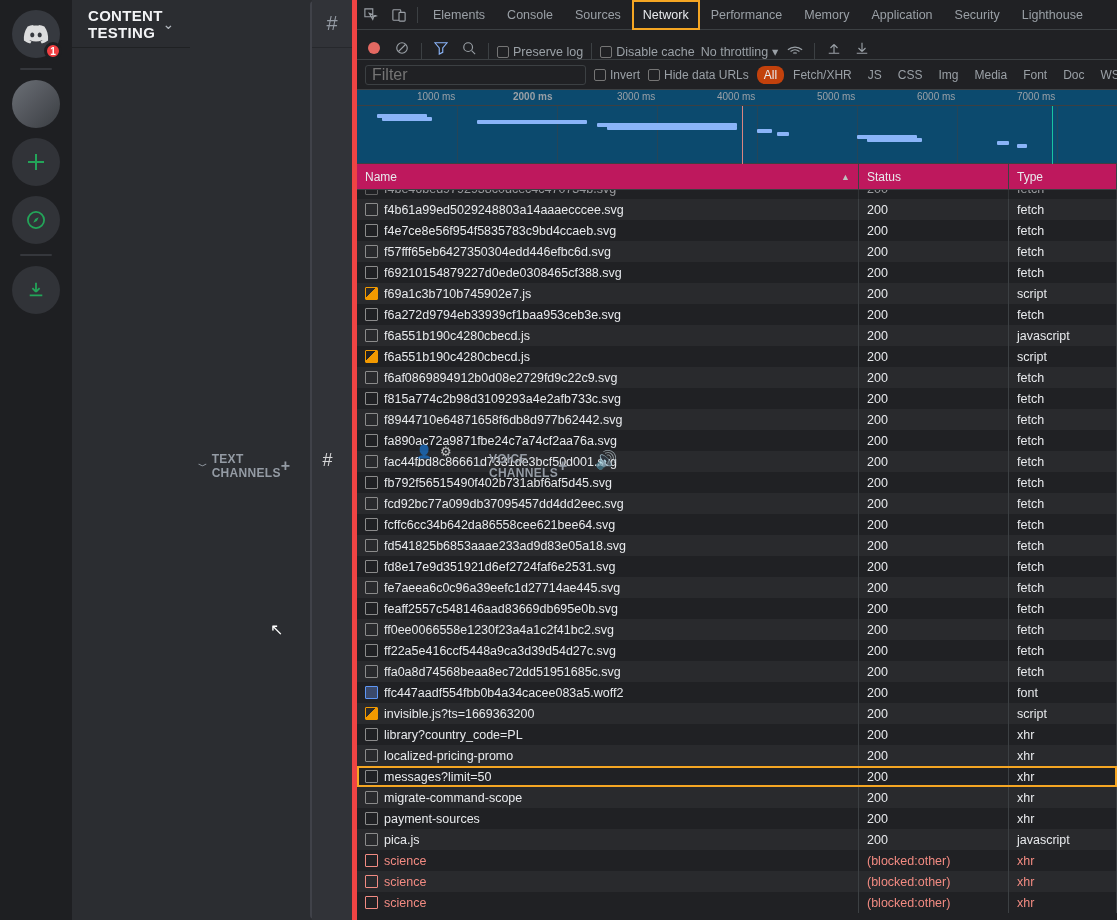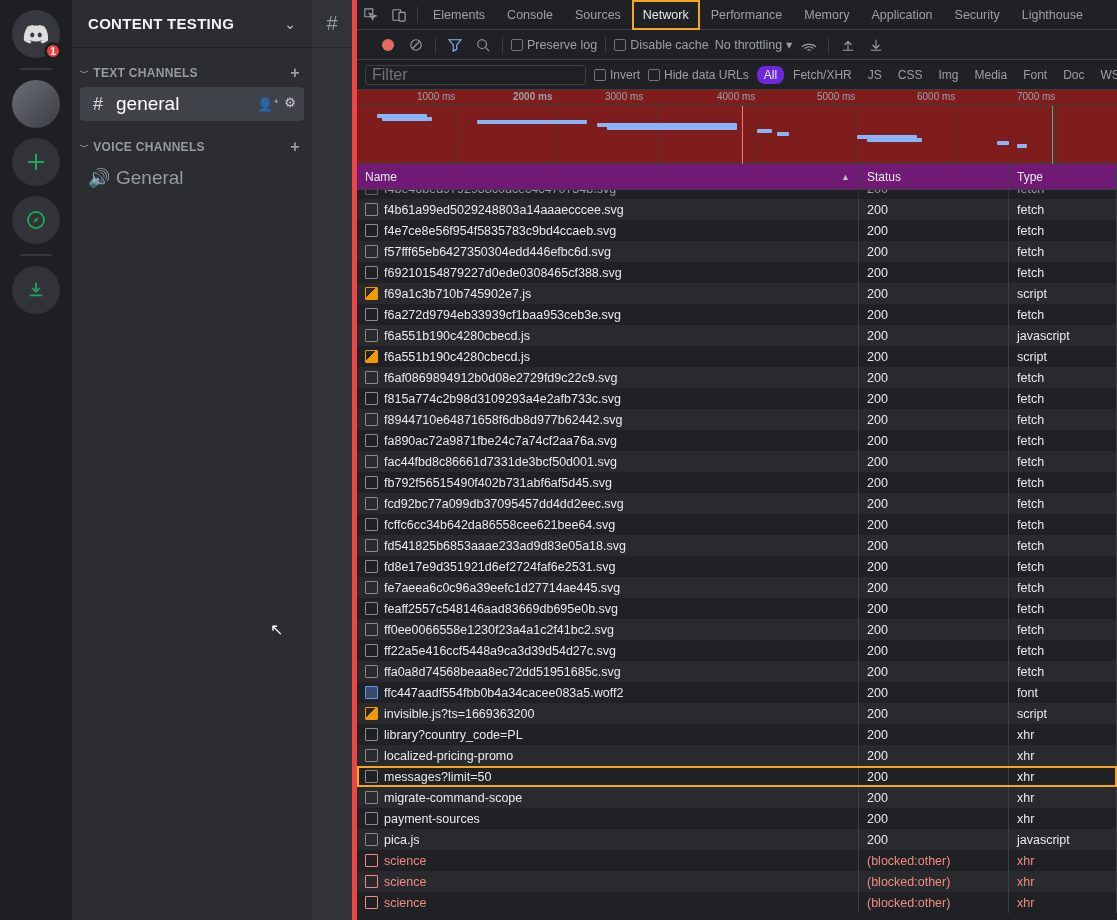--- a/index.html
+++ b/index.html
@@ -6,21 +6,21 @@
   body{width:1117px;height:920px;background:#202124;color:#d0d0d0;overflow:hidden;display:flex}
   
   .discord{display:flex;height:100%;background:#36393f}
   .guild-col{width:72px;background:#1e1f22;display:flex;flex-direction:column;align-items:center;padding-top:10px;gap:10px}
   .guild-btn{width:48px;height:48px;border-radius:50%;background:#313338;display:flex;align-items:center;justify-content:center;color:#dcddde;font-size:20px;cursor:pointer;position:relative}
   .guild-btn.home{background:#36393f}
   .guild-btn.green{color:#23a559}
   .guild-sep{width:32px;height:2px;background:#35373c;border-radius:1px}
   .guild-btn.server{background:#4a4d52;background-image:linear-gradient(135deg,#6b6f76,#3a3d42);}
   .badge{position:absolute;bottom:-2px;right:-2px;background:#f23f42;border:3px solid #1e1f22;border-radius:10px;min-width:18px;height:18px;font-size:10px;font-weight:700;color:#fff;display:flex;align-items:center;justify-content:center;padding:0 2px}
-  .channels{width:240px;background:#2b2d31;display:flex;flex-direction:column}
+  .channels{width:240px;background:#2b2d31;display:flex;flex-direction:row}
   .server-header{height:48px;display:flex;align-items:center;justify-content:space-between;padding:0 16px;border-bottom:1px solid #1f2123;cursor:pointer}
   .server-header .title{font-weight:700;font-size:15px;color:#f2f3f5;letter-spacing:.3px}
   .chev{color:#b5bac1;font-size:14px}
   .section-head{display:flex;align-items:center;justify-content:space-between;padding:16px 12px 4px 8px;color:#949ba4;font-size:12px;font-weight:600;letter-spacing:.3px;cursor:pointer;position:relative}
   .section-head .arrow{font-size:9px;margin-right:4px}
   .section-head .lbl{flex:1}
   .section-head .plus{font-size:16px;color:#949ba4;cursor:pointer}
   .chan{display:flex;align-items:center;gap:8px;padding:6px 8px;margin:1px 8px;border-radius:4px;color:#949ba4;cursor:pointer}
   .chan.sel{background:#404249;color:#fff}
   .chan .ci{font-size:18px;opacity:.8;width:20px;text-align:center}
@@ -30,42 +30,42 @@
   .main-col{display:flex;flex-direction:column;flex:0 0 40px}
   .main-body{flex:1;background:#313338}
 
   
   .devtools{flex:1;display:flex;flex-direction:column;background:#202124;color:#bfbfbf;border-left:5px solid #ef4444;min-width:0}
   .dt-tabs{height:30px;display:flex;align-items:center;border-bottom:1px solid #3c4043;font-size:12.5px;color:#9aa0a6}
   .dt-tabs .ic{width:28px;display:flex;align-items:center;justify-content:center;color:#9aa0a6;font-size:14px;cursor:pointer}
   .dt-tabs .sep{width:1px;height:16px;background:#3c4043;margin:0 4px}
   .dt-tab{padding:0 11px;height:30px;display:flex;align-items:center;cursor:pointer}
   .dt-tab.hl{outline:2px solid #f5a623;outline-offset:-2px;color:#e8eaed}
-  .dt-toolbar{height:30px;display:flex;align-items:center;border-bottom:1px solid #3c4043;font-size:12.5px;color:#9aa0a6;padding:0 20px;gap:6px}
+  .dt-toolbar{height:30px;display:flex;align-items:flex-end;border-bottom:1px solid #3c4043;font-size:12.5px;color:#9aa0a6;padding:0 6px;gap:6px}
   .dt-toolbar .ic{width:22px;height:22px;display:flex;align-items:center;justify-content:center;cursor:pointer;border-radius:3px}
   .record-dot{width:12px;height:12px;border-radius:50%;background:#e46962}
   .tsep{width:1px;height:16px;background:#3c4043;margin:0 2px}
   .chk{display:flex;align-items:center;gap:4px;cursor:pointer}
   .chk .box{width:12px;height:12px;border:1px solid #757575;border-radius:2px}
   .throttle{display:flex;align-items:center;gap:4px;cursor:pointer}
   .dt-filter{height:30px;display:flex;align-items:center;gap:8px;border-bottom:1px solid #3c4043;font-size:12px;color:#9aa0a6;padding:0 8px}
   .dt-filter .fin{background:transparent;border:1px solid #3c4043;border-radius:3px;height:20px;flex:0 0 170px;color:#bfbfbf;padding:0 6px;font-size:16px}
   .type-pill{padding:2px 7px;border-radius:8px;cursor:pointer;font-size:12px;color:#9aa0a6}
-  .type-pill.sel{background:#6d28d9;color:#e8eaed}
-  .timeline{height:74px;border-bottom:1px solid #3c4043;background:#7f1d1d;position:relative}
+  .type-pill.sel{background:#c2410c;color:#e8eaed}
+  .timeline{height:74px;border-bottom:1px solid #3c4043;background:#0c4a6e;position:relative}
   .tl-ruler{height:16px;border-bottom:1px solid #3c4043;position:relative;font-size:10px;color:#9aa0a6}
   .tl-ruler span{position:absolute;top:1px}
   .tl-body{position:relative;height:58px}
   .tl-line{position:absolute;top:0;bottom:0;width:1px;background:#3c4043;opacity:.5}
   .tl-line.load{background:#f28b82;opacity:.9}
   .tl-line.dcl{background:#1ad1a5;opacity:.9}
   .tl-bars{position:absolute;left:0;right:0;top:8px;height:40px}
   .tl-bars i{position:absolute;height:4px;background:#8ab4f8;border-radius:1px}
   .grid{flex:1;display:flex;flex-direction:column;min-height:0}
-  .ghead{height:26px;display:flex;border-bottom:1px solid #3c4043;font-size:12px;color:#e8eaed;background:#701a75}
+  .ghead{height:26px;display:flex;border-bottom:1px solid #3c4043;font-size:12px;color:#e8eaed;background:#be185d}
   .gh{padding:5px 8px;border-right:1px solid #3c4043;display:flex;align-items:center;gap:6px}
   .gh.name{flex:0 0 502px}
   .gh.status{flex:0 0 150px}
   .gh.type{flex:1}
   .sort{font-size:9px;color:#bfbfbf;margin-left:auto}
   .gbody{flex:1;overflow:hidden}
   .row{height:21px;display:flex;font-size:12.5px;color:#e8eaed}
   .row:nth-child(odd){background:#202124}
   .row:nth-child(even){background:#292a2d}
   .row.err .cell{color:#f28b82}
@@ -249,21 +249,21 @@
         <span class="type-pill">Doc</span>
         <span class="type-pill">WS</span>
         <span class="type-pill">Wasm</span>
       </div>
   </div>
 
   <div class="timeline">
     <div class="tl-ruler" id="tl-ruler">
         <span style="left: 60px;">1000 ms</span>
         <span style="left: 156px; font-weight: bold;">2000 ms</span>
-        <span style="left: 248px;">3000 ms</span>
+        <span style="left: 260px;">3000 ms</span>
         <span style="left: 360px;">4000 ms</span>
         <span style="left: 460px;">5000 ms</span>
         <span style="left: 560px;">6000 ms</span>
         <span style="left: 660px;">7000 ms</span>
       </div>
     <div class="tl-body" id="tl-body">
         <div class="tl-line" style="left: 100px;"></div>
         <div class="tl-line" style="left: 200px;"></div>
         <div class="tl-line" style="left: 300px;"></div>
         <div class="tl-line" style="left: 400px;"></div>

